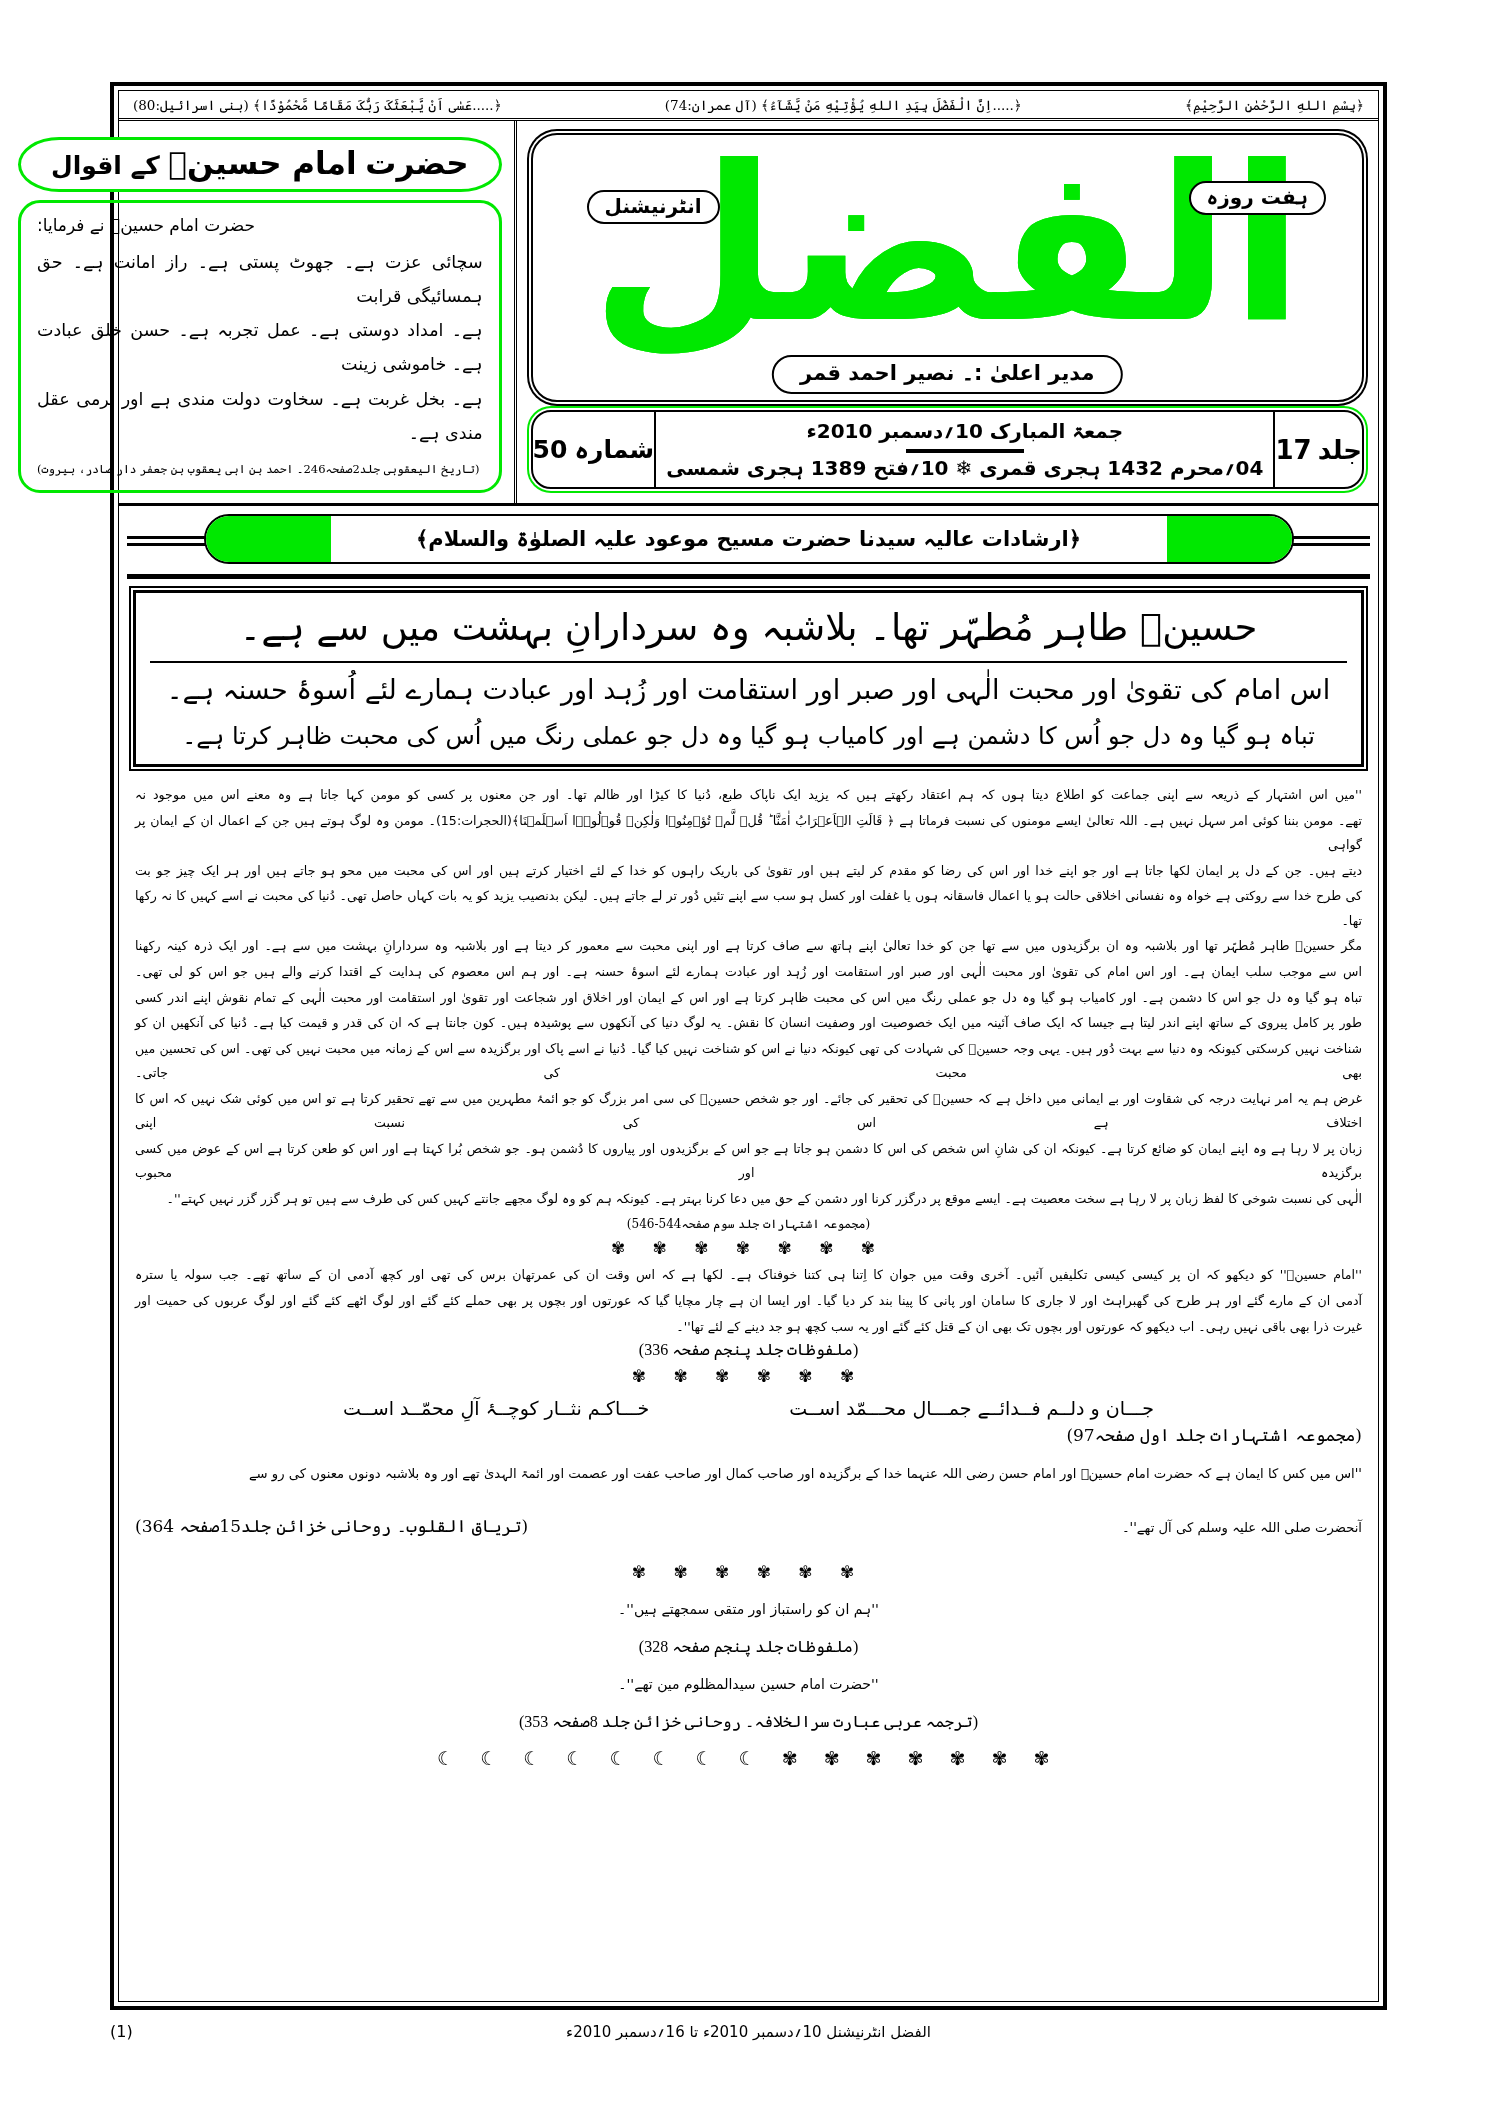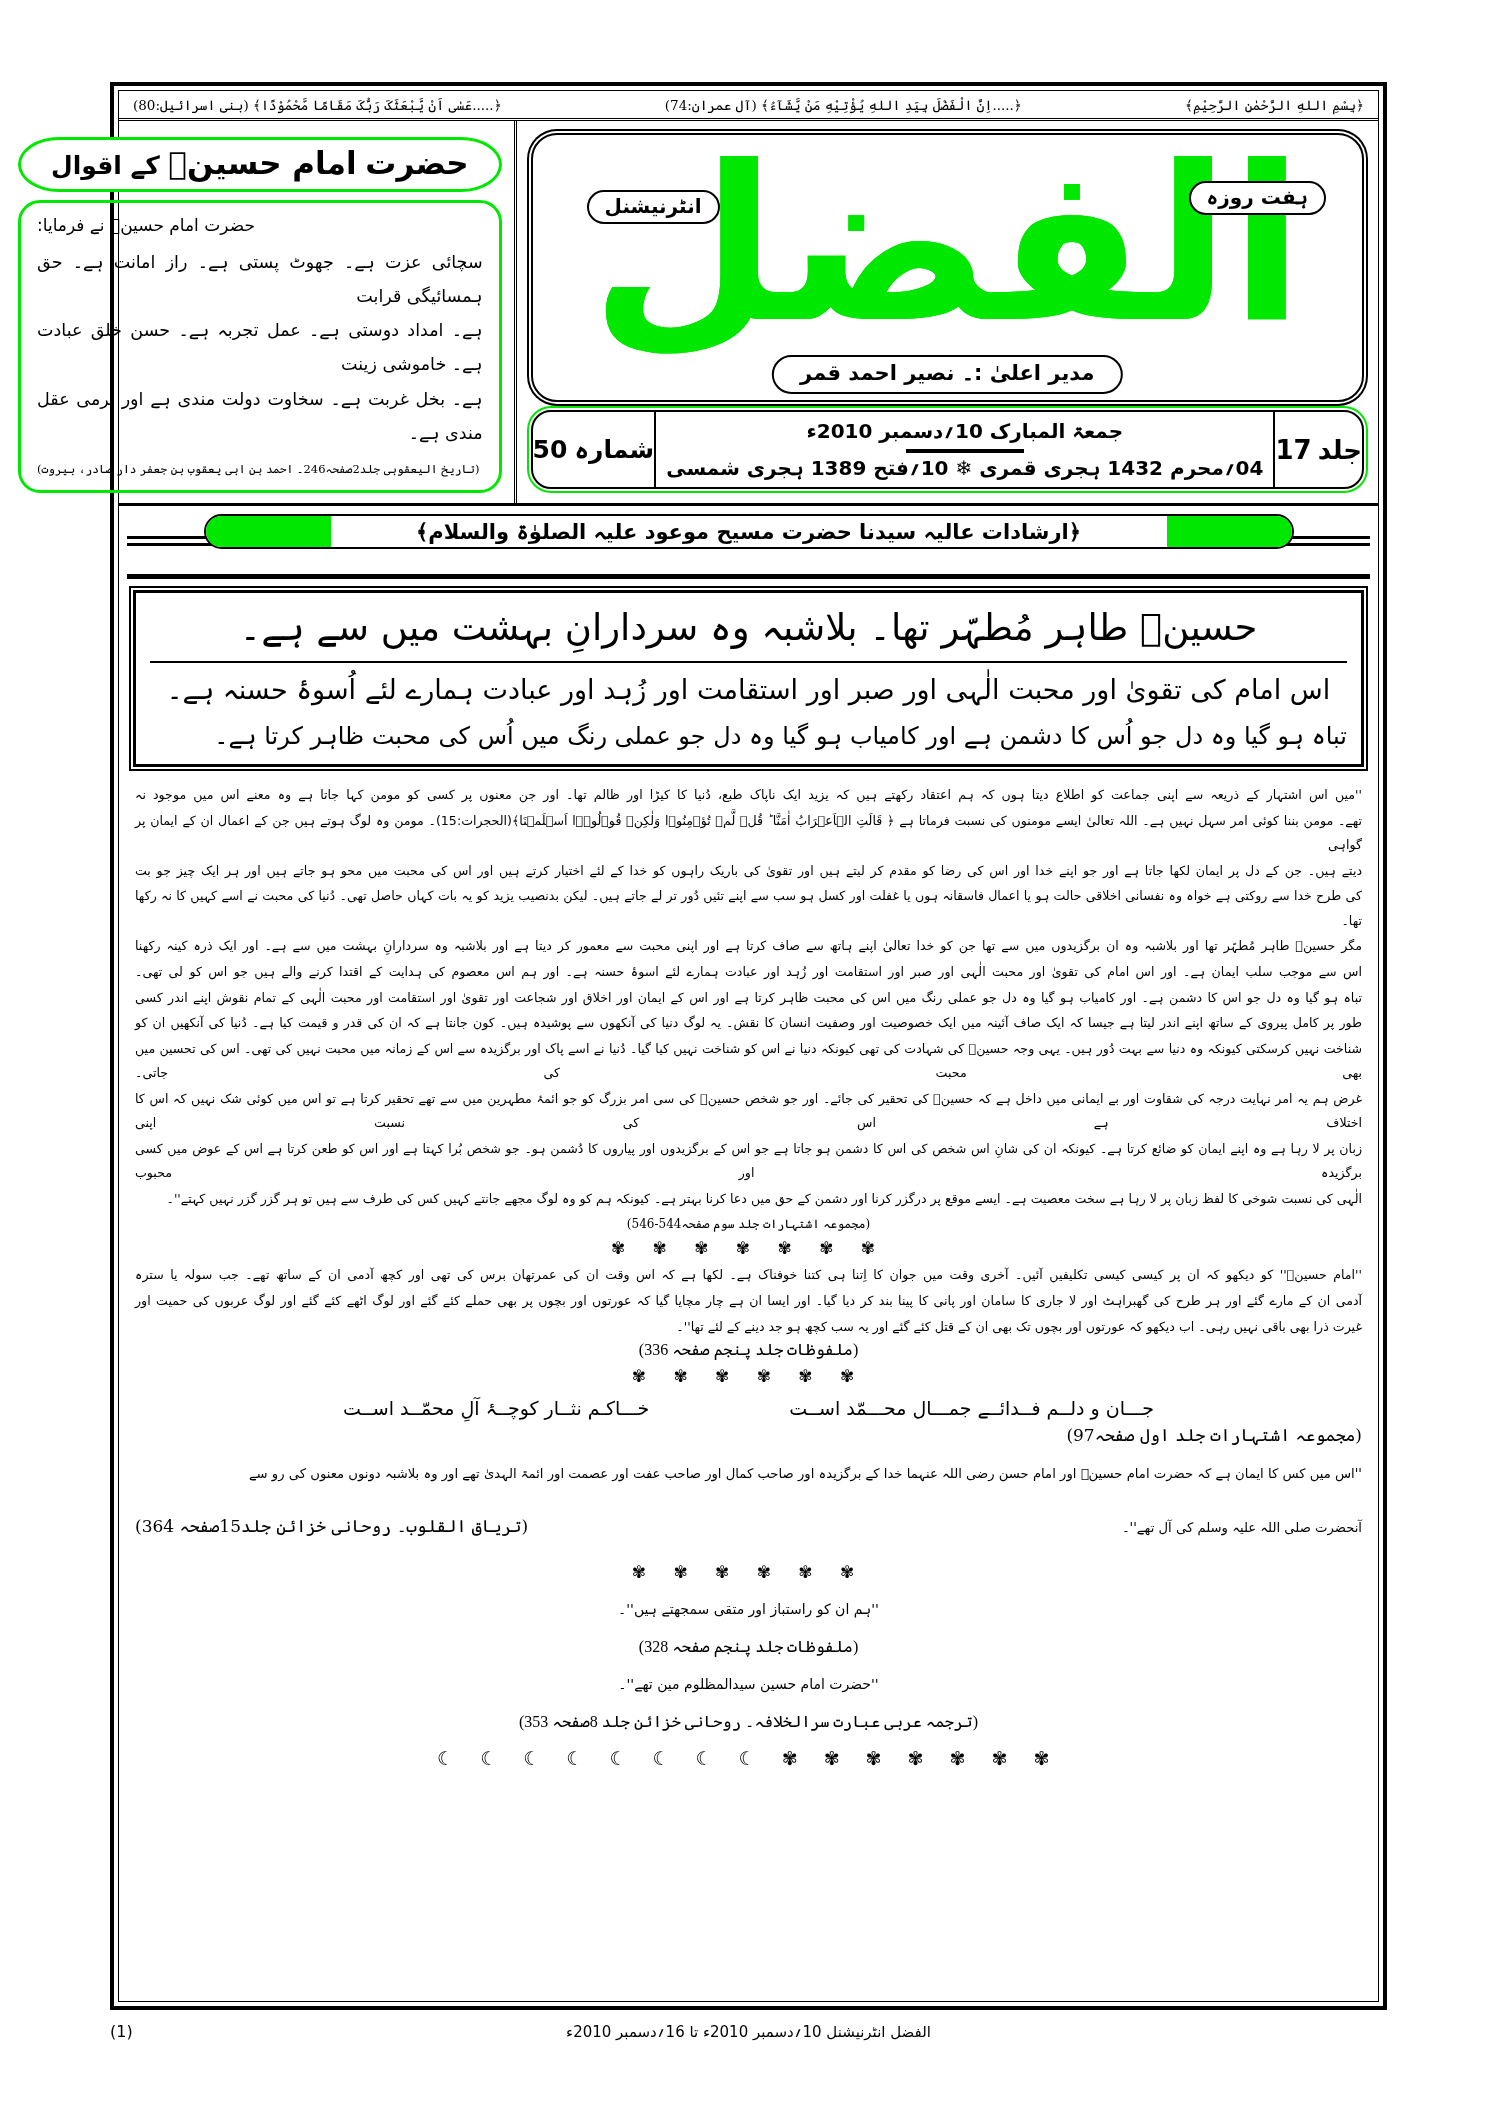--- a/index.html
+++ b/index.html
@@ -250,21 +250,21 @@
     border-top: 3px solid #000;
     border-bottom: 3px solid #000;
     height: 4px;
   }
   .banner-pill {
     position: absolute;
     left: 50%;
     top: 4px;
     transform: translateX(-50%);
     width: 1090px;
-    height: 35px;
+    height: 50px;
     border: 2px solid #000;
     border-radius: 26px;
     background: #fff;
     display: flex;
     align-items: center;
     justify-content: center;
     overflow: hidden;
     box-sizing: border-box;
   }
   .banner-pill::before,
@@ -319,21 +319,21 @@
     text-align: center;
     border-top: 2px solid #000;
     margin-top: 6px;
     padding-top: 7px;
     white-space: nowrap;
   }
   .hl-3 {
     font-family: "DejaVu Sans", sans-serif;
     font-size: 24px;
     line-height: 1.5;
-    text-align: right;
+    text-align: center;
     margin-top: 8px;
     white-space: nowrap;
   }
 
   
   .article {
     padding: 10px 16px 0 16px;
     direction: rtl;
   }
   .para {

